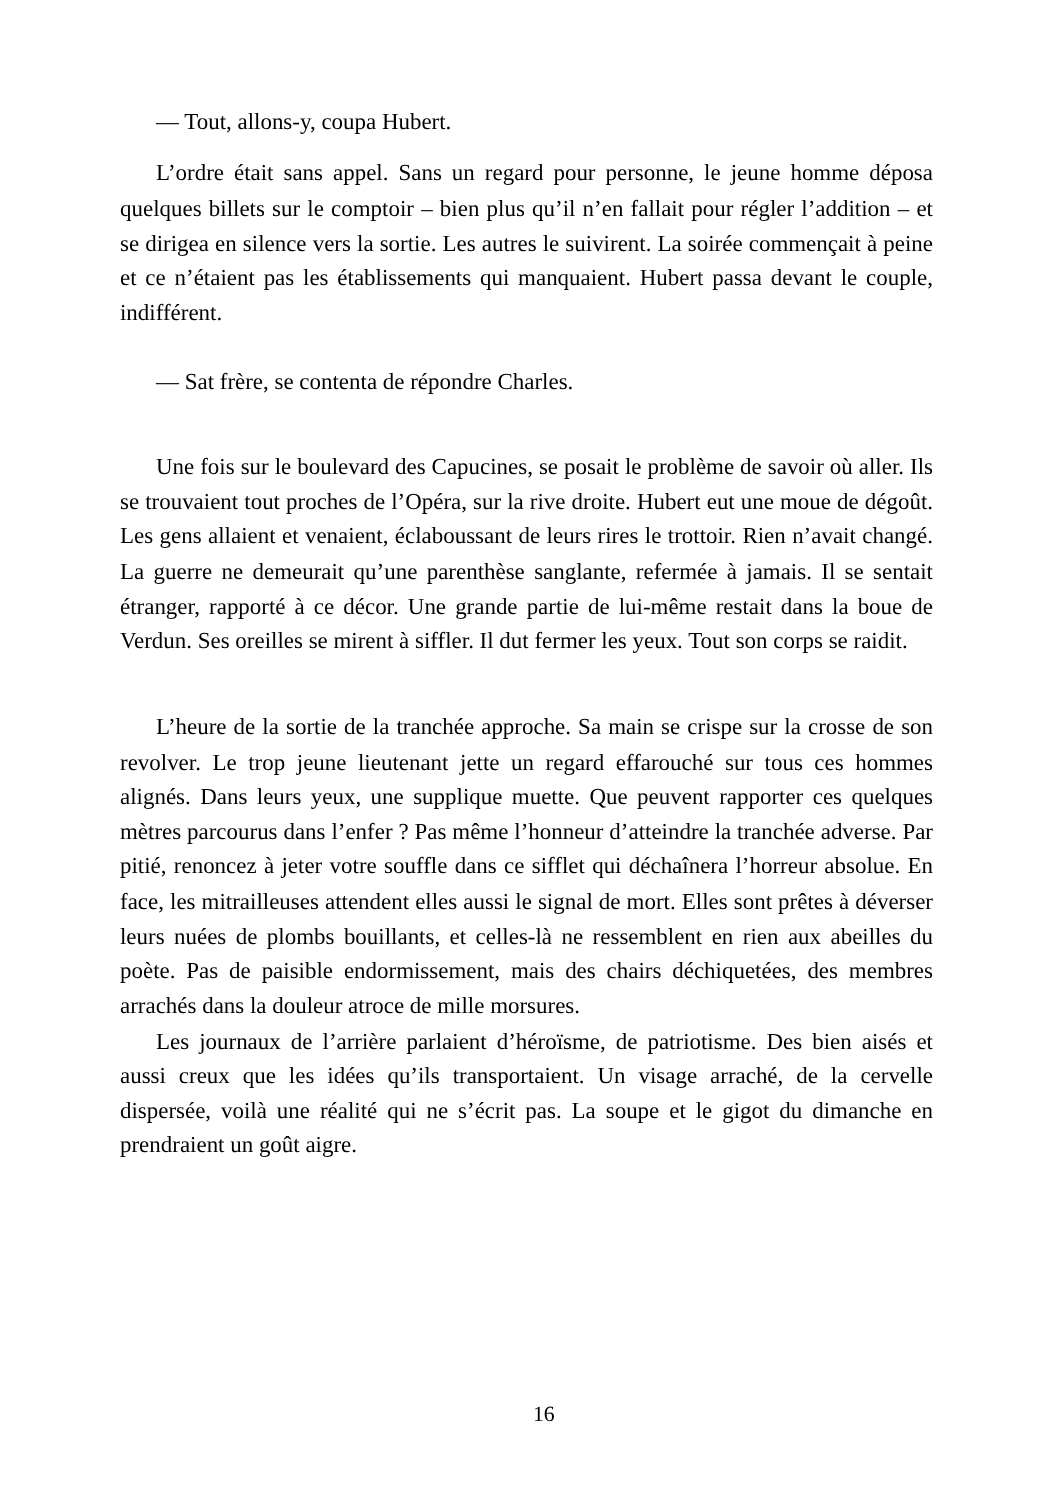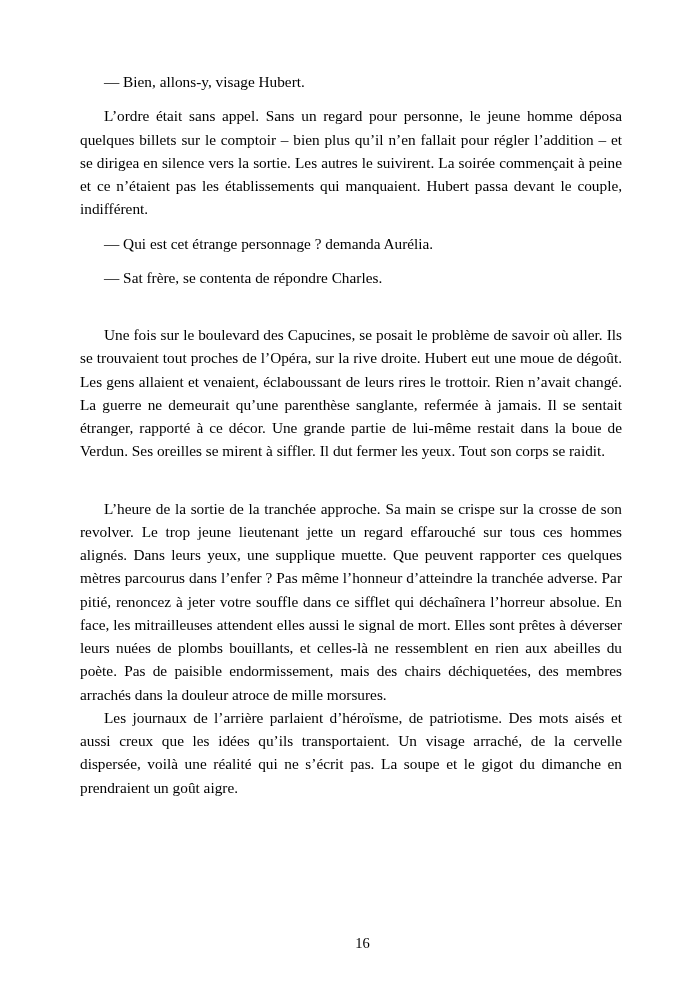--- a/index.html
+++ b/index.html
@@ -50,35 +50,34 @@
     font-family: "Liberation Serif", serif;
     padding-left: 25px;
   }
 </style>
 </head>
 <body>
 
 <div class="page">
   <div class="body-text">
 
-    <p class="dialogue">— Bien, allons-y, visage Hubert.</p>
+    <p class="dialogue">— Tout, allons-y, coupa Hubert.</p>
     <div class="gap-small"></div>
 
     <p>L’ordre était sans appel. Sans un regard pour personne, le jeune homme déposa quelques billets sur le comptoir – bien plus qu’il n’en fallait pour régler l’addition – et se dirigea en silence vers la sortie. Les autres le suivirent. La soirée commençait à peine et ce n’étaient pas les établissements qui manquaient. Hubert passa devant le couple, indifférent.</p>
     <div class="gap-small"></div>
 
-    <p class="dialogue">— Qui est cet étrange personnage ? demanda Aurélia.</p>
     <div class="gap-small"></div>
 
     <p class="dialogue">— Sat frère, se contenta de répondre Charles.</p>
     <div class="gap-large"></div>
 
     <p>Une fois sur le boulevard des Capucines, se posait le problème de savoir où aller. Ils se trouvaient tout proches de l’Opéra, sur la rive droite. Hubert eut une moue de dégoût. Les gens allaient et venaient, éclaboussant de leurs rires le trottoir. Rien n’avait changé. La guerre ne demeurait qu’une parenthèse sanglante, refermée à jamais. Il se sentait étranger, rapporté à ce décor. Une grande partie de lui-même restait dans la boue de Verdun. Ses oreilles se mirent à siffler. Il dut fermer les yeux. Tout son corps se raidit.</p>
     <div class="gap-large"></div>
 
     <p>L’heure de la sortie de la tranchée approche. Sa main se crispe sur la crosse de son revolver. Le trop jeune lieutenant jette un regard effarouché sur tous ces hommes alignés. Dans leurs yeux, une supplique muette. Que peuvent rapporter ces quelques mètres parcourus dans l’enfer ? Pas même l’honneur d’atteindre la tranchée adverse. Par pitié, renoncez à jeter votre souffle dans ce sifflet qui déchaînera l’horreur absolue. En face, les mitrailleuses attendent elles aussi le signal de mort. Elles sont prêtes à déverser leurs nuées de plombs bouillants, et celles-là ne ressemblent en rien aux abeilles du poète. Pas de paisible endormissement, mais des chairs déchiquetées, des membres arrachés dans la douleur atroce de mille morsures.</p>
 
-    <p>Les journaux de l’arrière parlaient d’héroïsme, de patriotisme. Des mots aisés et aussi creux que les idées qu’ils transportaient. Un visage arraché, de la cervelle dispersée, voilà une réalité qui ne s’écrit pas. La soupe et le gigot du dimanche en prendraient un goût aigre.</p>
+    <p>Les journaux de l’arrière parlaient d’héroïsme, de patriotisme. Des bien aisés et aussi creux que les idées qu’ils transportaient. Un visage arraché, de la cervelle dispersée, voilà une réalité qui ne s’écrit pas. La soupe et le gigot du dimanche en prendraient un goût aigre.</p>
 
   </div>
 
   <div class="page-number">16</div>
 </div>
 
 </body></html>

